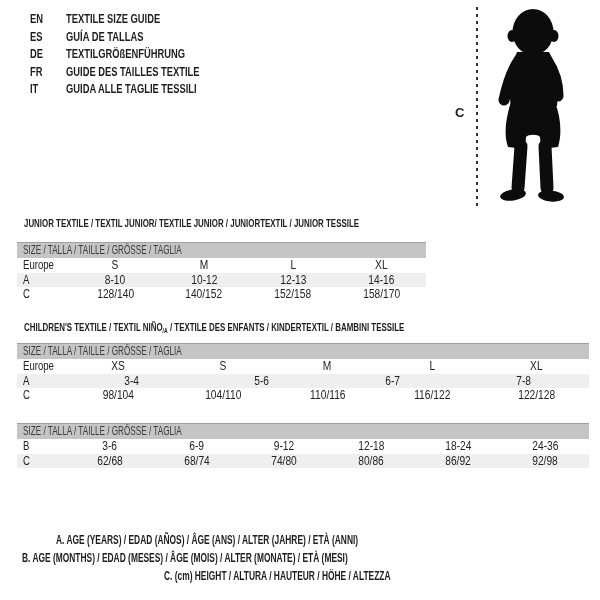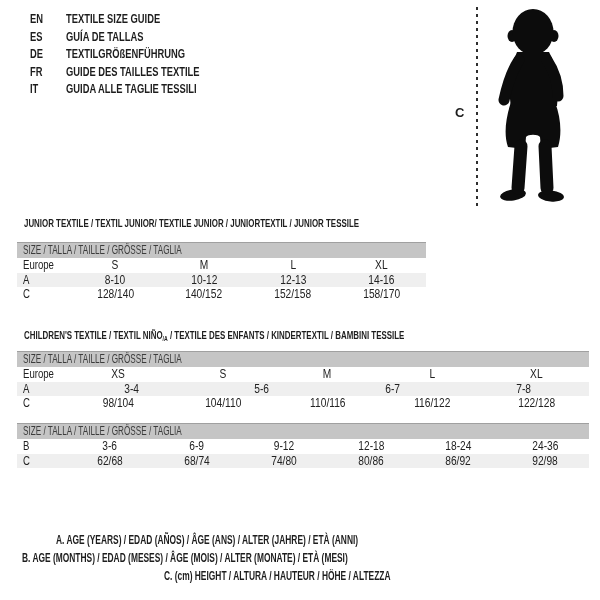--- a/index.html
+++ b/index.html
@@ -23,21 +23,21 @@
 
   
   .height-line{position:absolute;left:476px;top:7px;width:2px;height:201px;
     background:repeating-linear-gradient(to bottom,#2e2e2e 0 3px,transparent 3px 7px);}
   .figure-label{position:absolute;left:455px;top:105px;font-size:13px;font-weight:bold;}
   .baby{position:absolute;left:487px;top:5px;}
 
   
   .section{position:absolute;left:17px;}
   .sec-0{top:216px;width:409px;}
-  .sec-1{top:328px;width:572px;text-decoration:underline;}
+  .sec-1{top:320px;width:572px;text-decoration:underline;}
   .sec-2{top:423px;width:572px;}
   .section-title{margin-left:7px;font-size:11px;font-weight:bold;}
   .title-line{height:15px;line-height:15px;}
   .sub{font-size:0.65em;vertical-align:-0.25em;}
   .sec-0 .section-title{margin-bottom:11px;}
   .sec-1 .section-title{margin-bottom:8px;}
   .sec-2 .section-title{margin-bottom:9px;}
 
   
   .thead{height:15px;line-height:15px;background:#c5c5c5;border-top:1px solid #a0a0a0;

